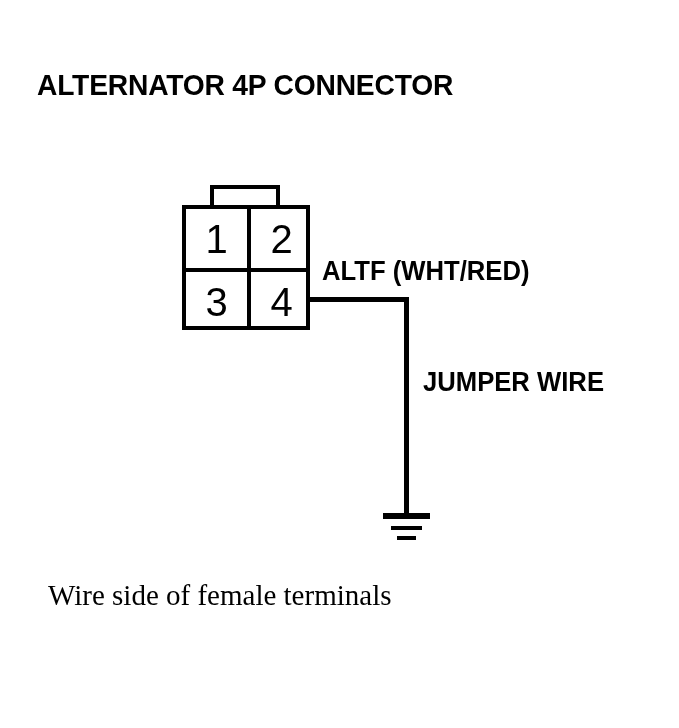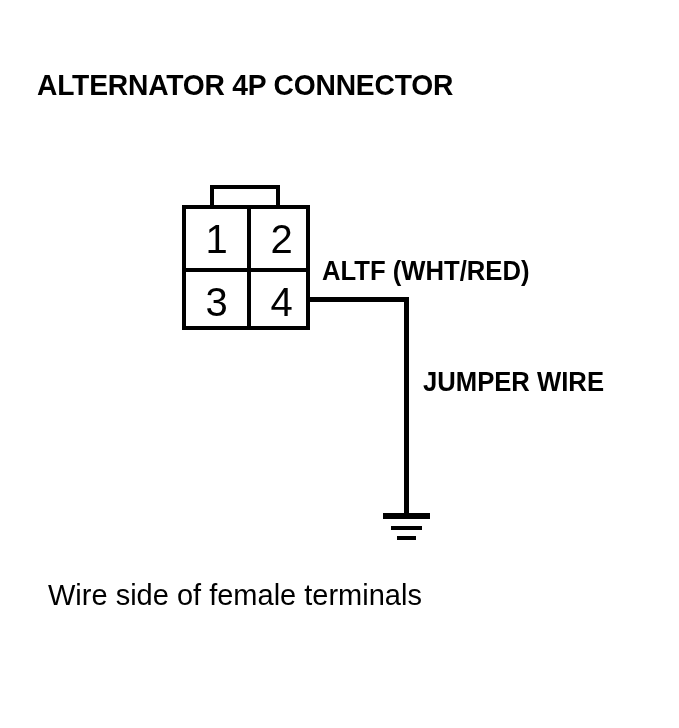--- a/index.html
+++ b/index.html
@@ -142,20 +142,21 @@
 
   
   #caption {
     position: absolute;
     left: 48px;
     top: 581px;
     font-size: 29px;
     font-weight: normal;
     white-space: nowrap;
     line-height: 1;
+    font-family: Liberation Serif, serif;
   }
   #figure-code {
     position: absolute;
     left: 37px;
     top: 628px;
     font-size: 22px;
     font-weight: normal;
     white-space: nowrap;
     line-height: 1;
   }

